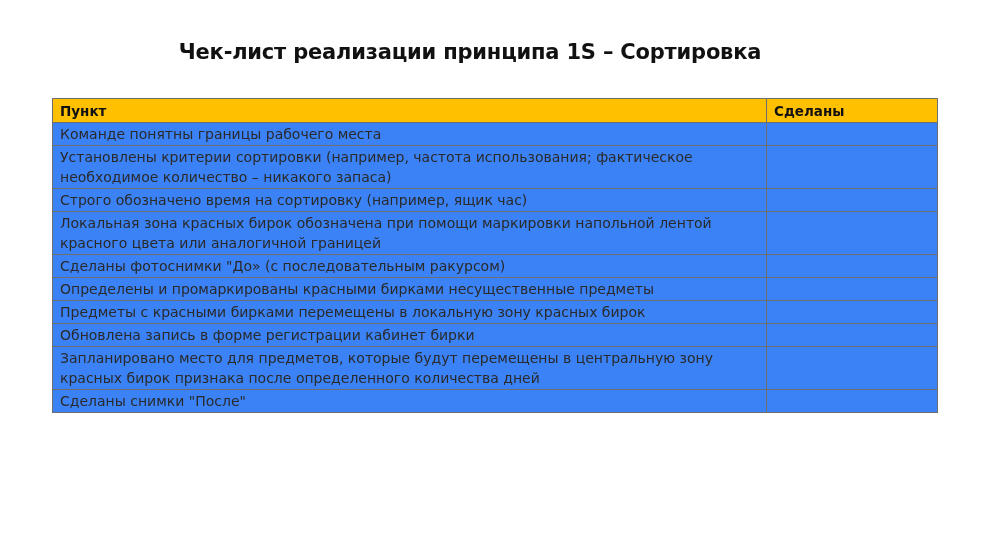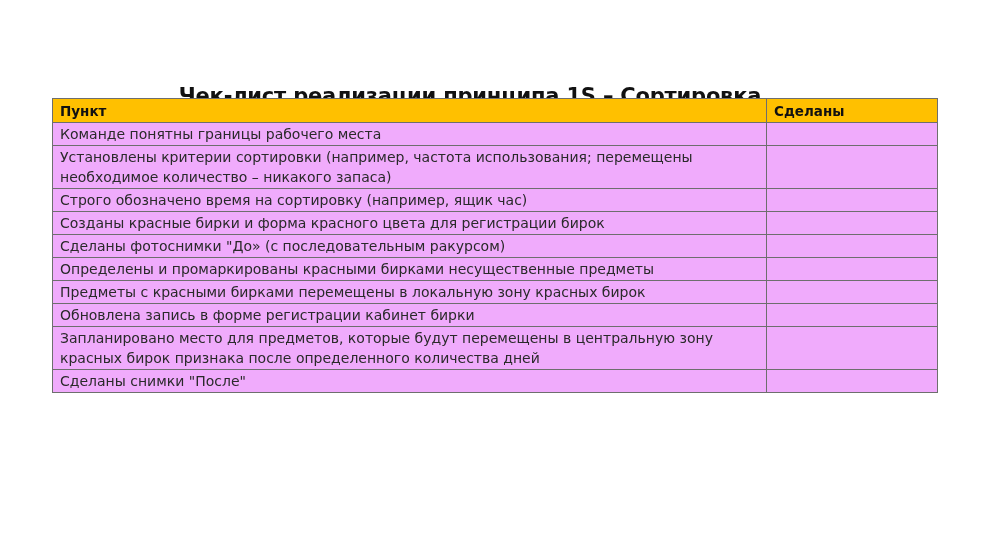--- a/index.html
+++ b/index.html
@@ -18,21 +18,20 @@
     .title {
       position: absolute;
       left: 0;
       top: 40px;
       width: 940px;
       text-align: center;
       font-size: 21px;
       font-weight: bold;
       color: #111111;
       letter-spacing: -0.2px;
-      margin-top: 44px;
     }
     table.checklist {
       position: absolute;
       left: 52px;
       top: 98px;
       width: 885px;
       border-collapse: collapse;
       table-layout: fixed;
     }
     table.checklist th,
@@ -45,21 +44,21 @@
       text-align: left;
     }
     table.checklist th {
       background: #ffc000;
       font-weight: bold;
       font-size: 13.5px;
       color: #111111;
       height: 23px;
     }
     table.checklist td {
-      background: #f0abfc;
+      background: #3b82f6;
       color: #2a2a2a;
       font-weight: normal;
     }
     col.c1 { width: 714px; }
     col.c2 { width: 171px; }
     tr.single td { height: 22px; }
     tr.double td { height: 42px; }
   </style>
 </head>
 <body>
@@ -76,29 +75,29 @@
       <th>Пункт</th>
       <th>Сделаны</th>
     </tr>
   </thead>
   <tbody>
     <tr class="single">
       <td>Команде понятны границы рабочего места</td>
       <td></td>
     </tr>
     <tr class="double">
-      <td>Установлены критерии сортировки (например, частота использования; перемещены необходимое количество – никакого запаса)</td>
+      <td>Установлены критерии сортировки (например, частота использования; фактическое необходимое количество – никакого запаса)</td>
       <td></td>
     </tr>
     <tr class="single">
       <td>Строго обозначено время на сортировку (например, ящик час)</td>
       <td></td>
     </tr>
-    <tr class="single">
-      <td>Созданы красные бирки и форма красного цвета для регистрации бирок</td>
+    <tr class="double">
+      <td>Локальная зона красных бирок обозначена при помощи маркировки напольной лентой красного цвета или аналогичной границей</td>
       <td></td>
     </tr>
     <tr class="single">
       <td>Сделаны фотоснимки "До» (с последовательным ракурсом)</td>
       <td></td>
     </tr>
     <tr class="single">
       <td>Определены и промаркированы красными бирками несущественные предметы</td>
       <td></td>
     </tr>

